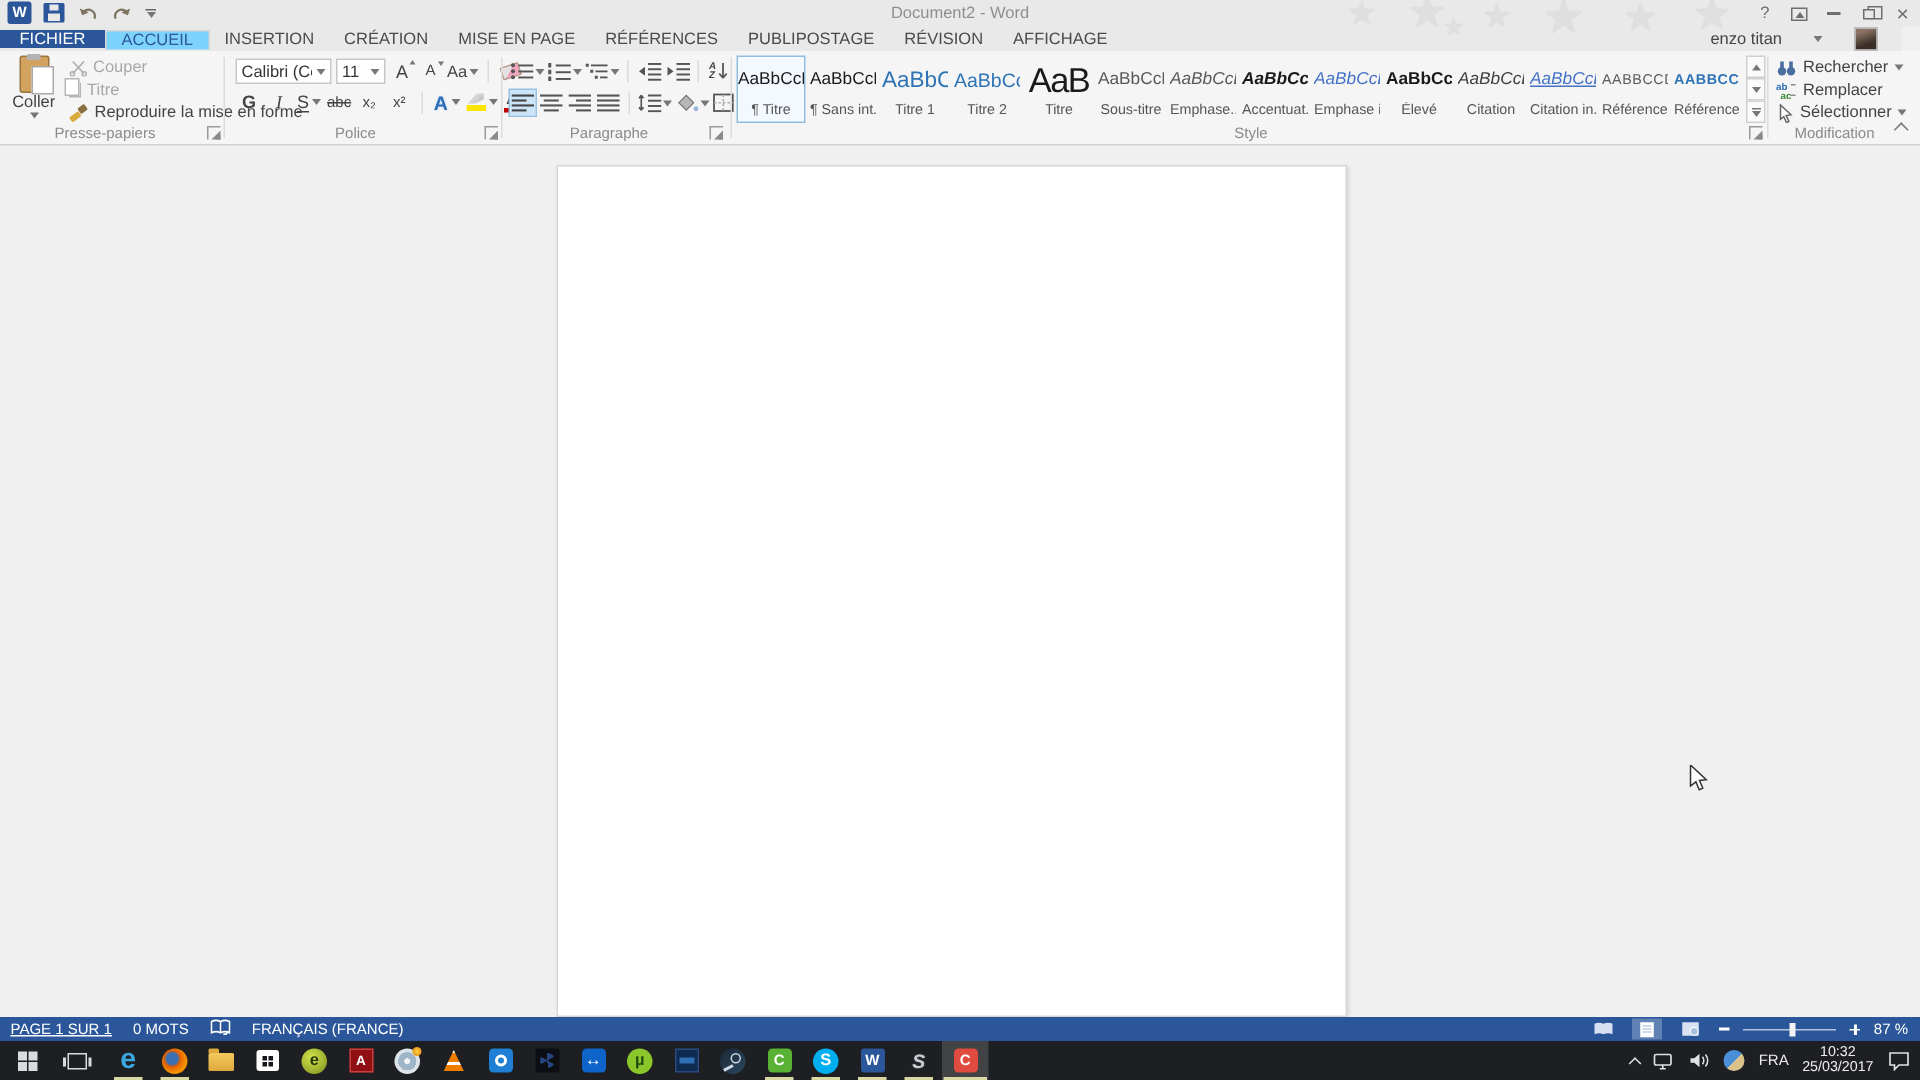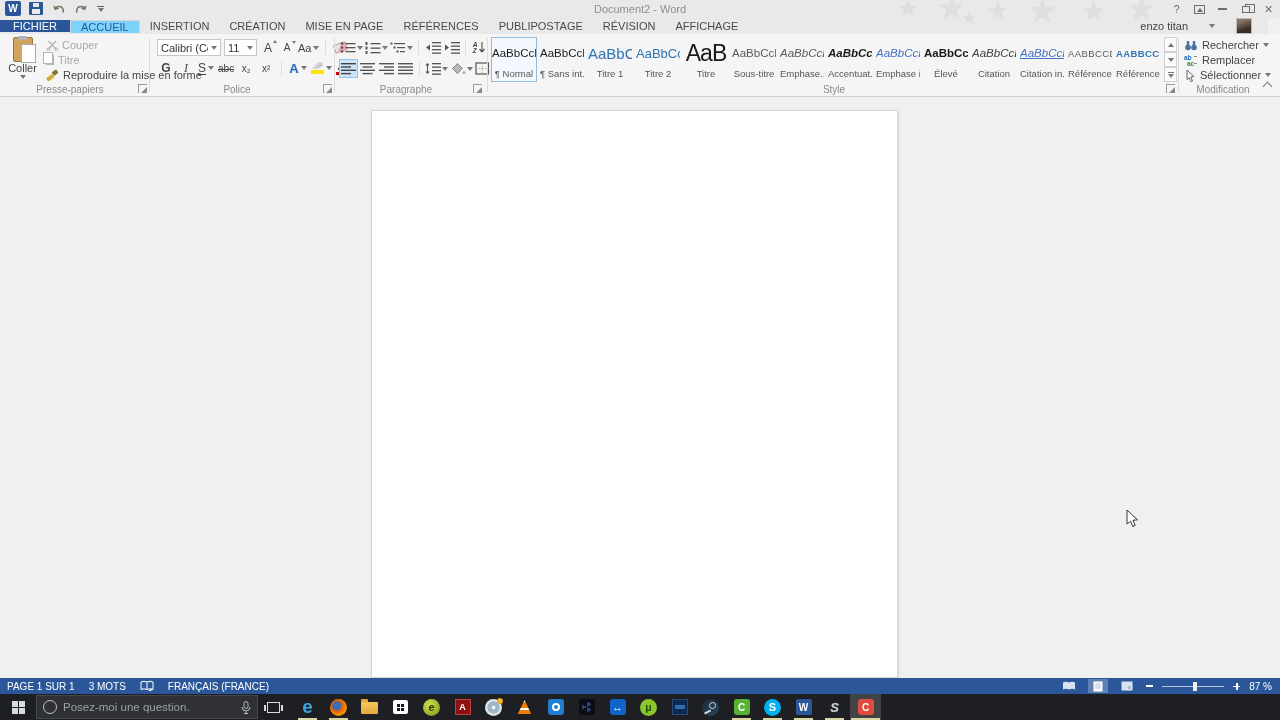--- a/index.html
+++ b/index.html
@@ -111,21 +111,21 @@
   .collapse-chevron{position:absolute;right:9px;bottom:6px;width:7px;height:7px;border-left:1.5px solid #777;border-top:1.5px solid #777;transform:rotate(45deg);}
 
   
   .docarea{position:absolute;left:0;top:97px;width:1280px;height:581px;background:#f0f0f0;overflow:hidden;}
   .page{position:absolute;left:371px;top:13px;width:527px;height:568px;background:#fff;border:1px solid #d6d6d6;box-shadow:1px 1px 3px rgba(0,0,0,0.10);}
   .mcursor{position:absolute;left:1126px;top:413px;}
 
   
   .statusbar{position:absolute;left:0;top:678px;width:1280px;height:16px;background:#2b579a;color:#fff;display:flex;align-items:center;font-size:10px;z-index:6;}
   .sb-item{margin-left:14px;white-space:nowrap;}
-  .sb-item:first-child{margin-left:7px;}
+  .sb-item:first-child{margin-left:7px;text-decoration:underline;}
   .sb-right{margin-left:auto;display:flex;align-items:center;gap:9px;padding-right:8px;}
   .viewbtn{display:flex;align-items:center;justify-content:center;width:20px;height:14px;}
   .viewbtn.active{background:rgba(255,255,255,0.25);}
   .zminus{width:7px;height:1.5px;background:#fff;}
   .zplus{position:relative;width:7px;height:7px;}
   .zplus::before{content:"";position:absolute;left:0;top:3px;width:7px;height:1.5px;background:#fff;}
   .zplus::after{content:"";position:absolute;left:3px;top:0;width:1.5px;height:7px;background:#fff;}
   .ztrack{position:relative;width:62px;height:1px;background:rgba(255,255,255,0.65);}
   .zthumb{position:absolute;left:50%;top:-4px;width:4px;height:9px;background:#f2f2f2;}
 
@@ -475,21 +475,21 @@
           </svg>
         <span class="caret"></span>
         </span>
     </div>
     <div class="glabel" style="left:336px;width:140px;">Paragraphe</div>
     <span class="dlg" style="left:473px;"></span>
     <div class="gdiv" style="left:487px;"></div>
 
     <div class="sty sel" style="left:491px;">
         <span class="prev p-normal">AaBbCcDc</span>
-        <span class="slab">¶ Normal</span>
+        <span class="slab">¶ Titre</span>
       </div>
     <div class="sty" style="left:539px;">
         <span class="prev p-normal">AaBbCcDc</span>
         <span class="slab">¶ Sans int...</span>
       </div>
     <div class="sty" style="left:587px;">
         <span class="prev p-h1">AaBbCc</span>
         <span class="slab">Titre 1</span>
       </div>
     <div class="sty" style="left:635px;">
@@ -586,21 +586,21 @@
 
   <div class="docarea">
     <div class="page"></div>
     <svg class="mcursor" width="13" height="18">
         <path d="M1 0 L1 14 L4.6 11.2 L6.8 16.5 L9.2 15.4 L7 10.3 L11.5 9.8 Z" fill="#fff" stroke="#333" stroke-width="1"></path>
       </svg>
   </div>
 
   <div class="statusbar">
     <span class="sb-item">PAGE 1 SUR 1</span>
-    <span class="sb-item">3 MOTS</span>
+    <span class="sb-item">0 MOTS</span>
     <span class="sb-item">
       <svg width="14" height="11">
           <path d="M1 2 Q4 0.5 7 2 Q10 0.5 13 2 V9.5 Q10 8 7 9.5 Q4 8 1 9.5 Z" fill="none" stroke="#fff" stroke-width="1"></path>
           <path d="M7 2 V9.5" stroke="#fff" stroke-width="1"></path>
           <path d="M9 10 l1.2 1 2 -2.4" stroke="#fff" stroke-width="1.2" fill="none"></path>
         </svg>
     </span>
     <span class="sb-item">FRANÇAIS (FRANCE)</span>
     <div class="sb-right">
       <span class="viewbtn">
@@ -626,28 +626,20 @@
         </span>
       <span class="zplus"></span>
       <span>87 %</span>
     </div>
   </div>
 
   <div class="taskbar">
     <span class="tb-start">
         <span class="startgrid"></span>
       </span>
-    <div class="searchbox">
-      <span class="cort-circle"></span>
-      <input type="text" placeholder="Posez-moi une question." style="">
-      <svg width="10" height="13">
-          <rect x="3" y="0.5" width="4" height="7" rx="2" fill="none" stroke="#b9bdc1" stroke-width="1"></rect>
-          <path d="M1 6 a4 4 0 0 0 8 0 M5 10.5 V12.5 M3 12.5 h4" stroke="#b9bdc1" stroke-width="1" fill="none"></path>
-        </svg>
-    </div>
     <span class="taskview">
         <span class="tv-ic"></span>
       </span>
 
     <div class="apps">
       <span class="app run">
           <span class="ic-edge">e</span>
         </span>
       <span class="app run">
           <span class="ic-ff"></span>
@@ -700,15 +692,35 @@
           <span class="ic-wordapp">W</span>
         </span>
       <span class="app run">
           <span class="ic-vegas">S</span>
         </span>
       <span class="app run on">
           <span class="ic-rec">C</span>
         </span>
     </div>
 
+    <div class="tray">
+      <span class="tray-chev"></span>
+      <svg width="15" height="13">
+          <rect x="1" y="2" width="11" height="7" rx="1" fill="none" stroke="#dfe3e6" stroke-width="1.1"></rect>
+          <path d="M4.5 11.5 h4 M6.5 9 v2.5" stroke="#dfe3e6" stroke-width="1.1" fill="none"></path>
+        </svg>
+      <svg width="14" height="12">
+          <path d="M1 4.5 H3.5 L7 1.5 V10.5 L3.5 7.5 H1 Z" fill="#dfe3e6"></path>
+          <path d="M9 3.5 q1.8 2.5 0 5 M11 2 q3 4 0 8" stroke="#dfe3e6" stroke-width="1" fill="none"></path>
+        </svg>
+      <span class="tray-circle"></span>
+      <span class="tray-lang">FRA</span>
+      <span class="clock flexcol">
+        <span>10:32</span>
+        <span>25/03/2017</span>
+      </span>
+      <svg width="16" height="14">
+          <path d="M2 2 H14 V10 H8 L5 13 V10 H2 Z" fill="none" stroke="#dfe3e6" stroke-width="1.1"></path>
+        </svg>
+    </div>
   </div>
 
 </div>
 
 </body></html>

